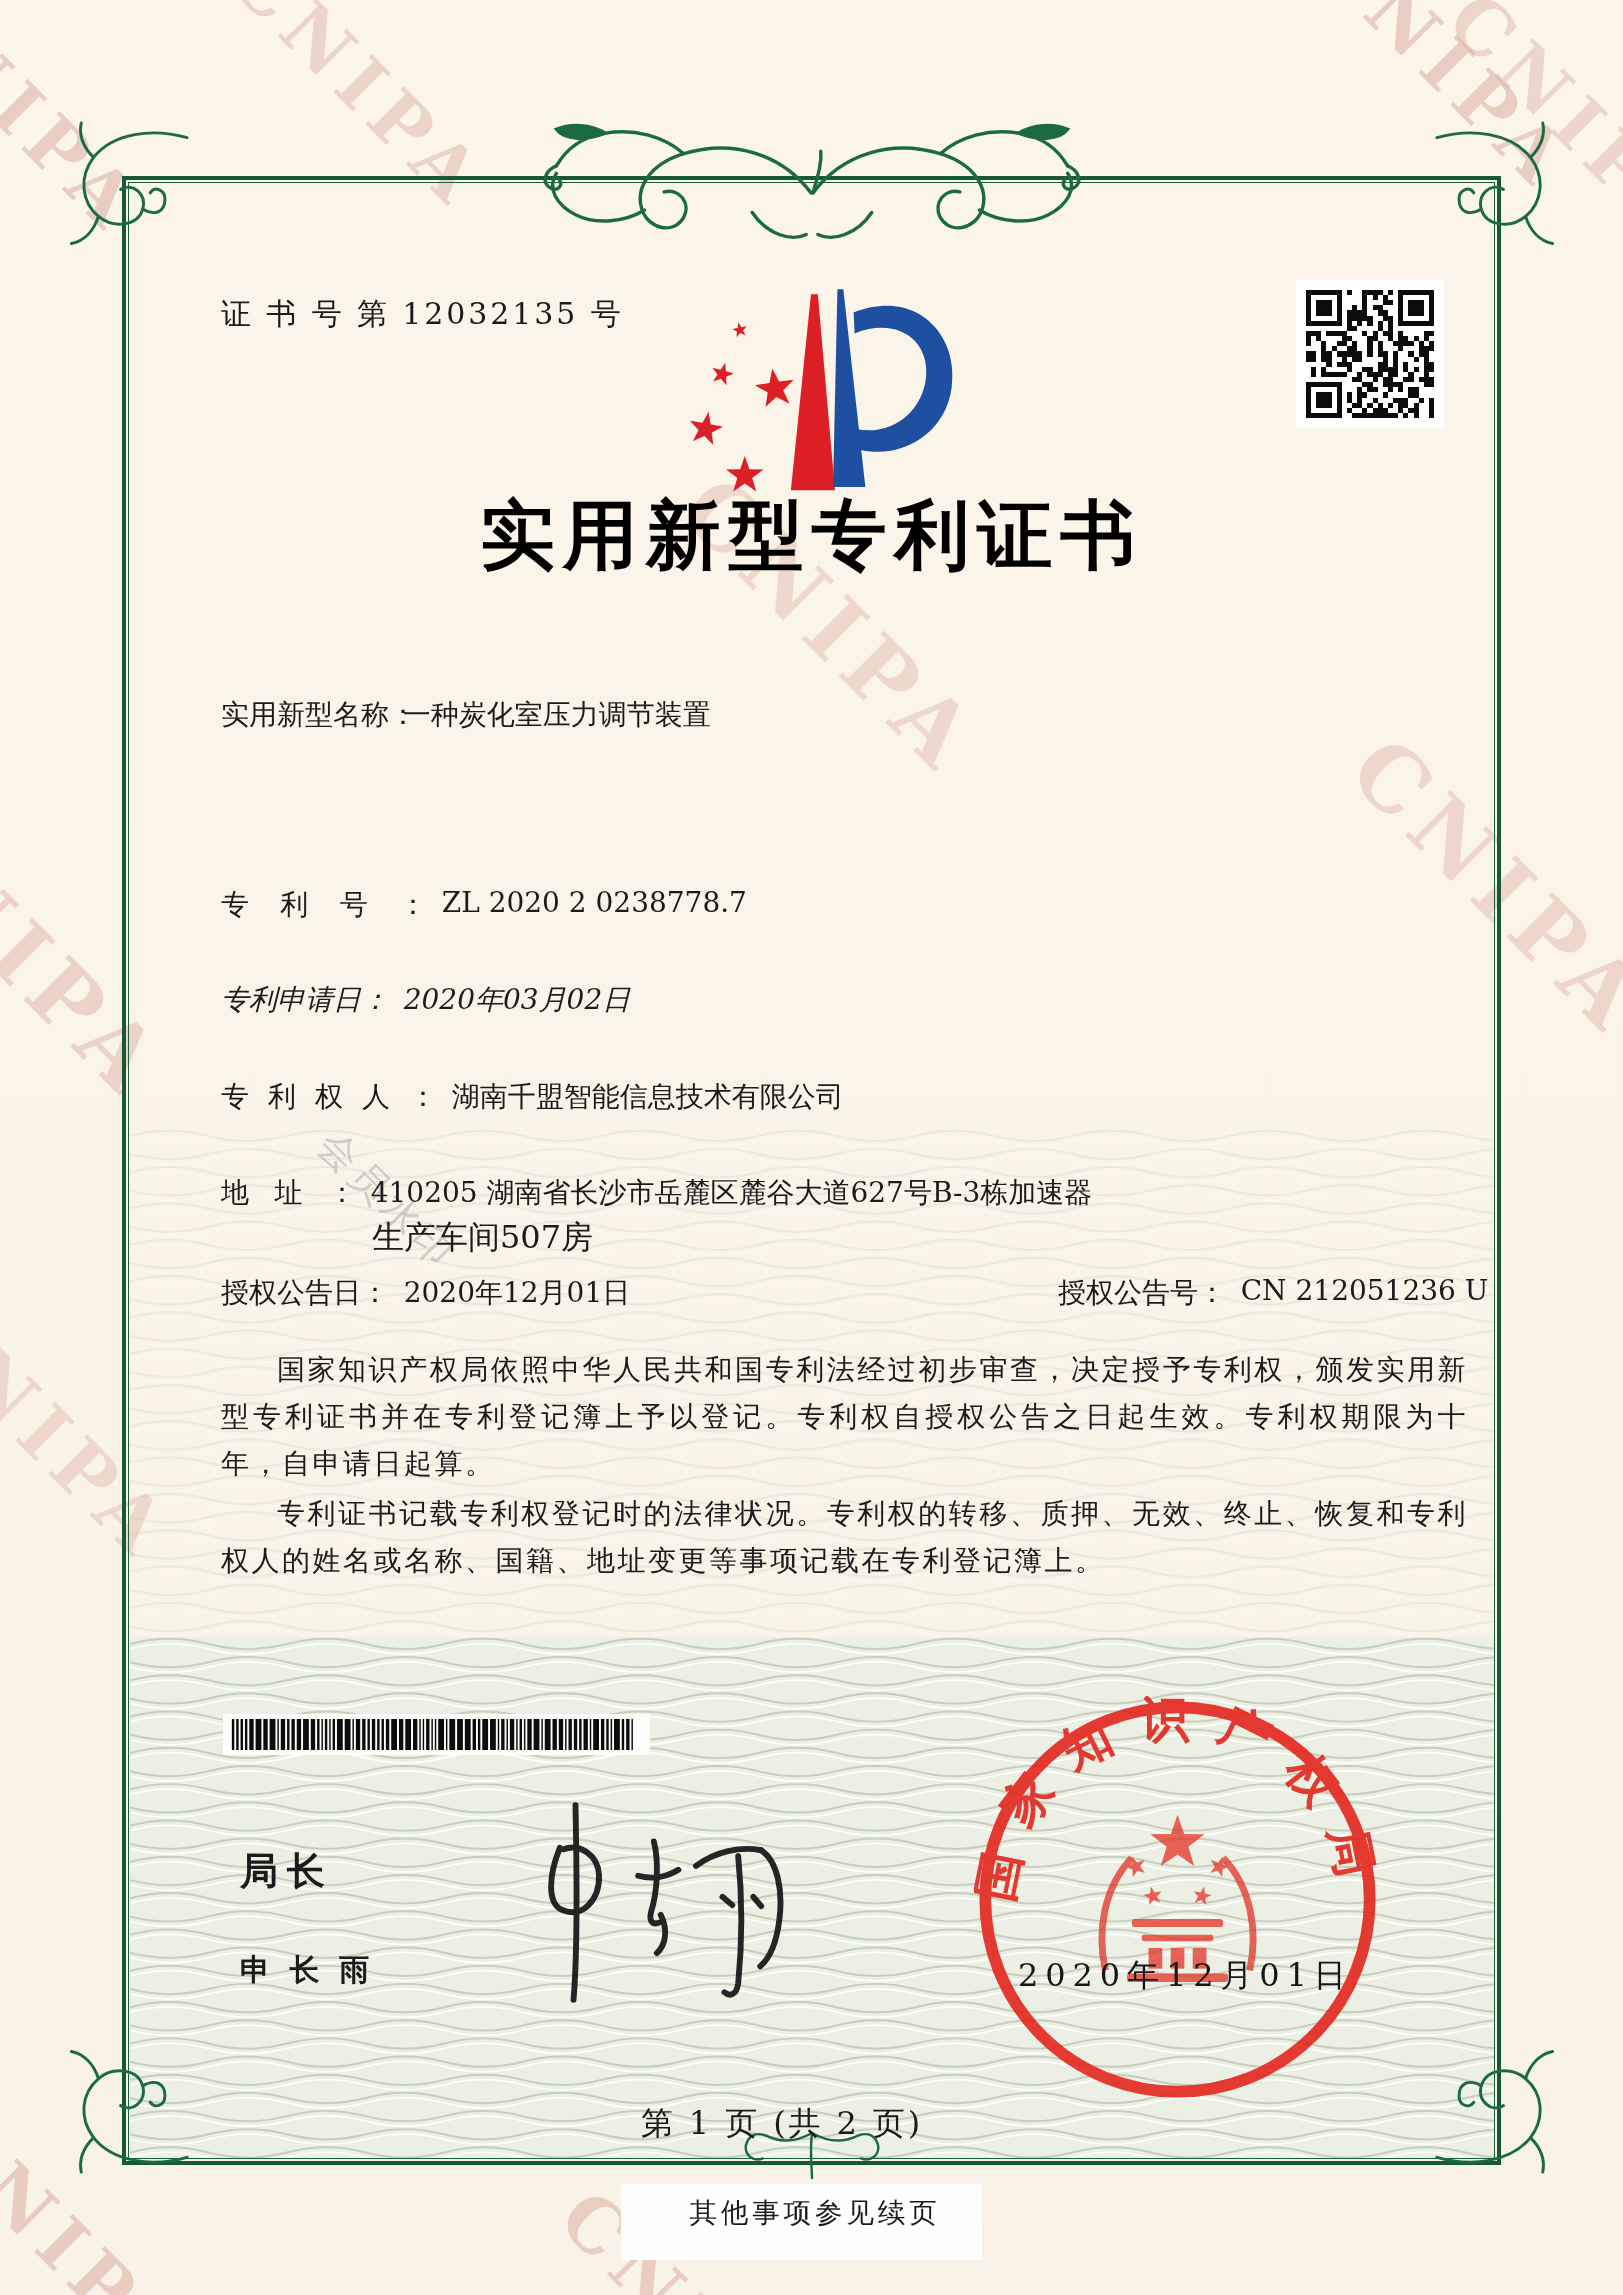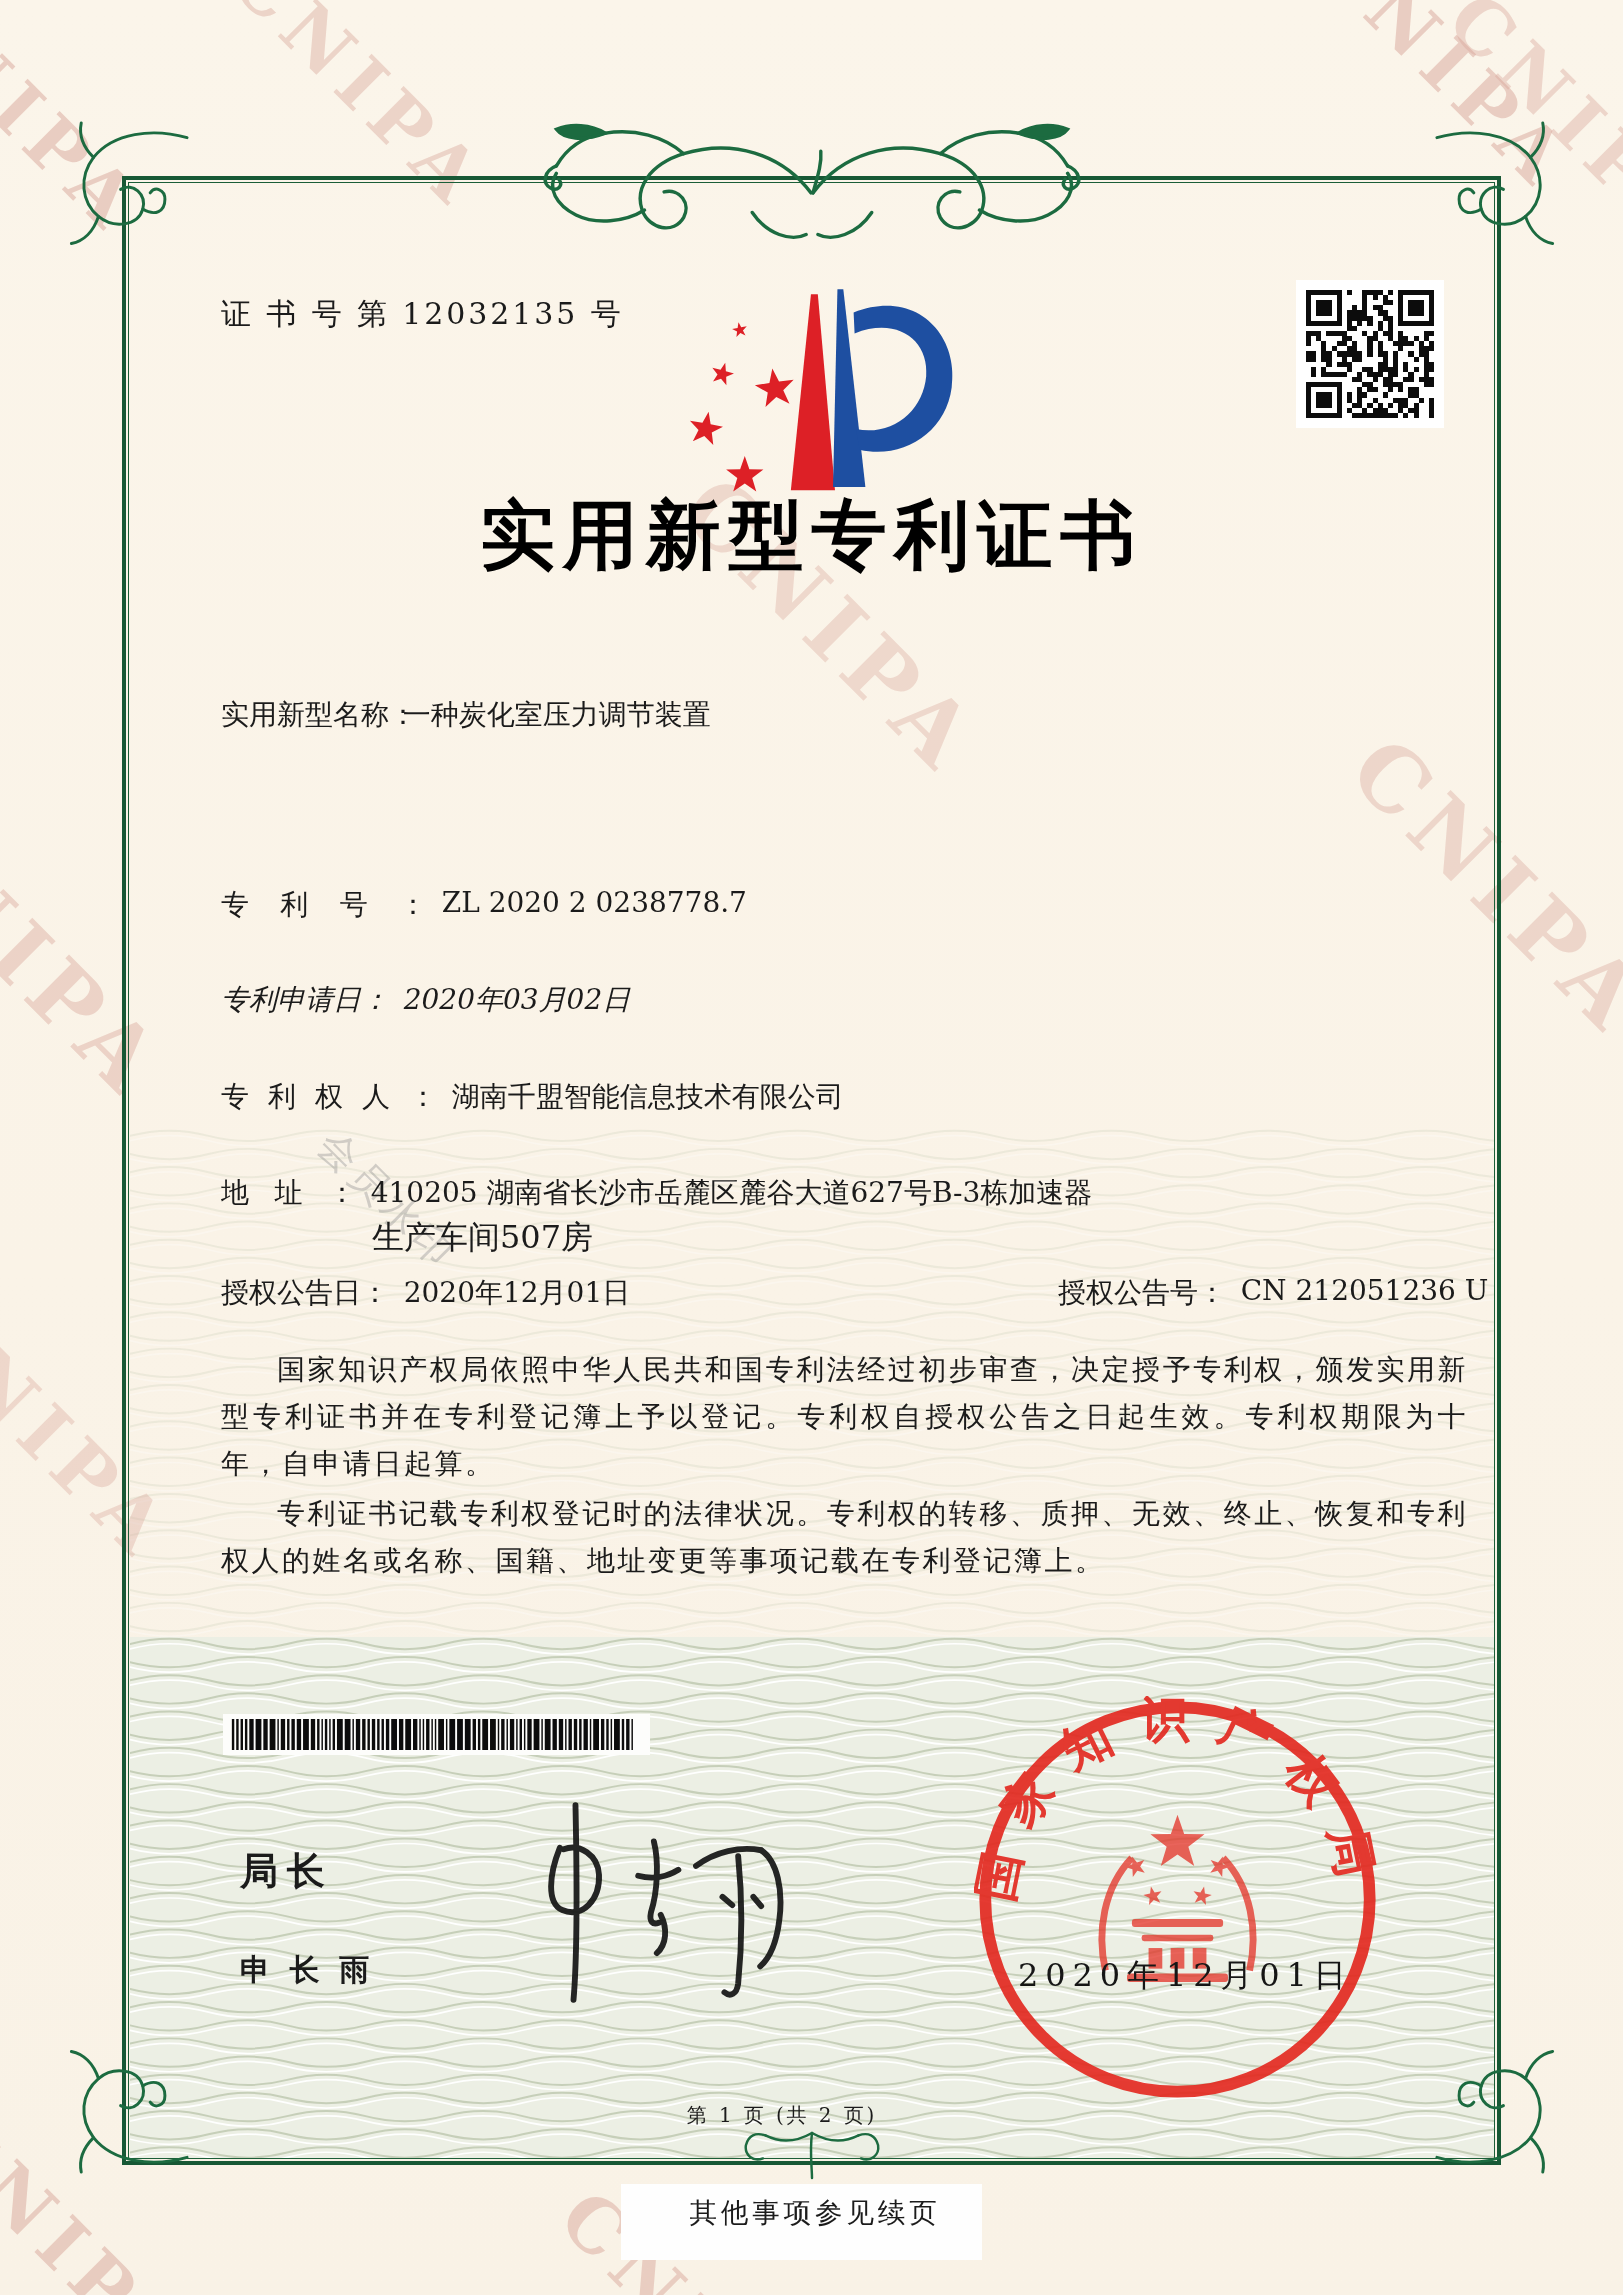--- a/index.html
+++ b/index.html
@@ -41,21 +41,21 @@
   
   .barcode{position:absolute;left:223px;top:1714px;background:#fdfdfb;padding:4.9px 5.9px;z-index:5;line-height:0;}
   .sig-title{position:absolute;left:240px;top:1846px;font-size:38px;font-weight:bold;
              letter-spacing:8.8px;font-family:"DejaVu Sans","Liberation Sans",sans-serif;z-index:5;}
   .sig-name{position:absolute;left:240px;top:1930px;font-size:30px;font-weight:bold;
             letter-spacing:19.6px;font-family:"DejaVu Sans","Liberation Sans",sans-serif;z-index:5;margin-top:20px;}
   .signature{position:absolute;left:501px;top:1796px;z-index:6;}
   .seal{position:absolute;left:974px;top:1696px;z-index:6;}
   .seal-date{position:absolute;left:1018px;top:1954px;font-size:32px;letter-spacing:6.9px;
              color:#161616;z-index:7;white-space:nowrap;}
-  .page-num{position:absolute;left:0;right:59px;top:2102px;text-align:center;font-size:20px;
+  .page-num{position:absolute;left:0;right:59px;top:2102px;text-align:center;font-size:32px;
             letter-spacing:2.9px;z-index:5;}
   .cont-strip{position:absolute;left:621px;top:2184px;width:334px;height:76px;background:#fefefe;z-index:5;padding-left:27px;}
   .cont-note{padding-top:10.8px;text-align:center;font-size:27.5px;letter-spacing:3.9px;}
 </style>
 </head>
 <body>
 
 <div class="page">
 
   <svg id="wavesUpper" class="waves-upper" width="1364" height="508" viewBox="0 0 2779 1035">

